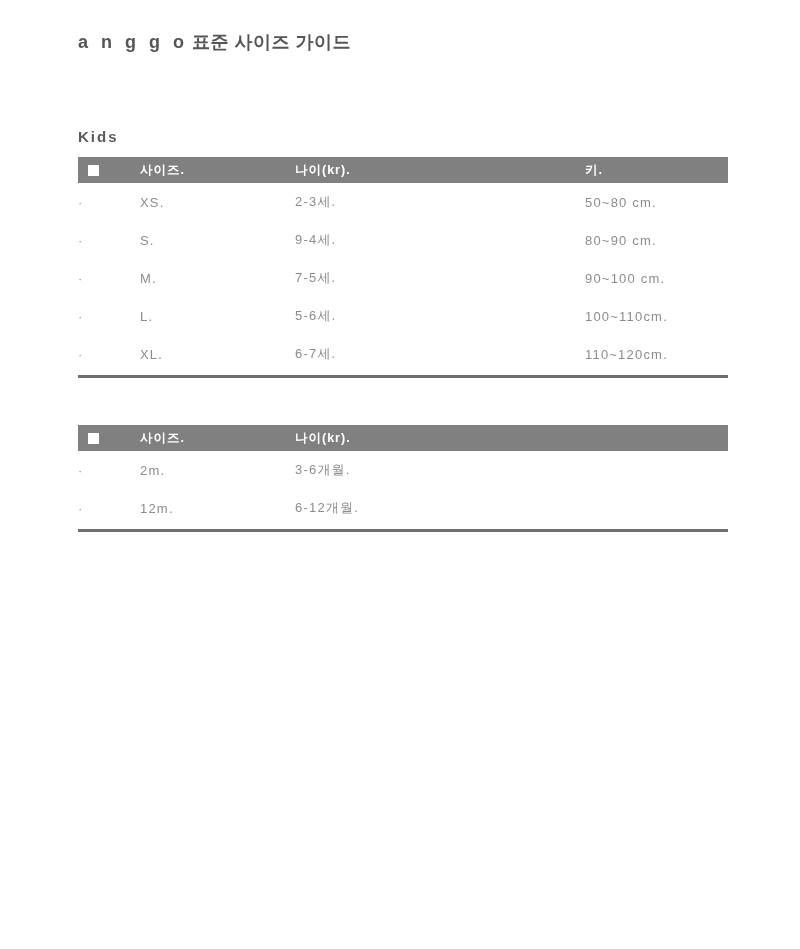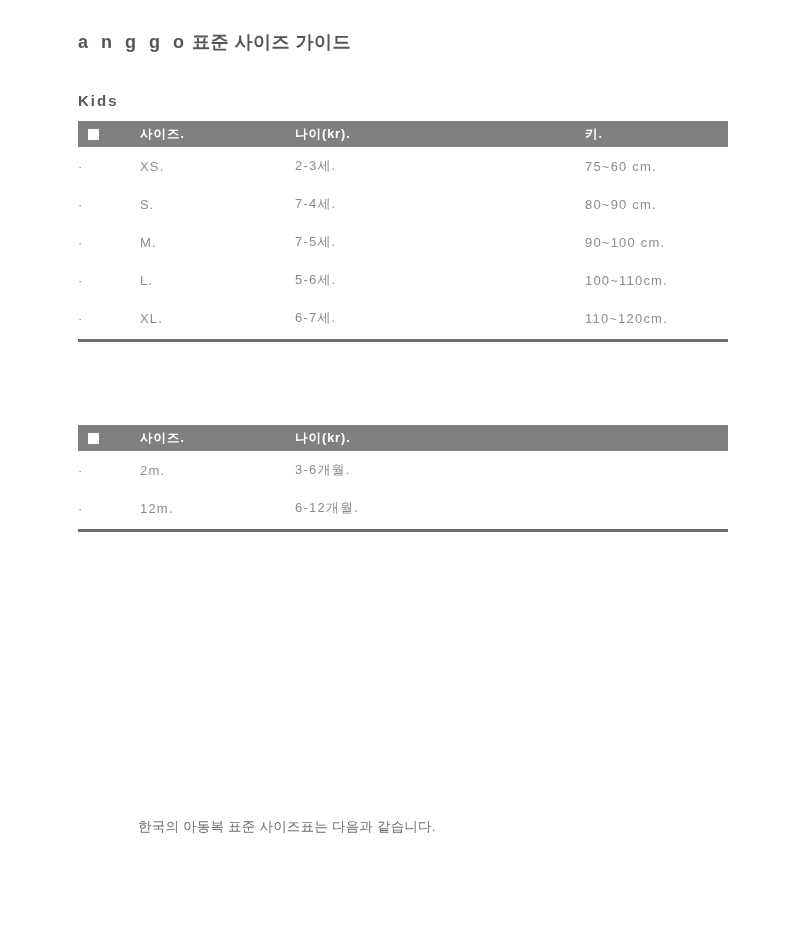--- a/index.html
+++ b/index.html
@@ -43,20 +43,21 @@
     position: absolute;
     left: 78px;
     width: 650px;
   }
   .section-title {
     font-size: 15px;
     font-weight: bold;
     color: #5a5a5a;
     letter-spacing: 2px;
     margin-bottom: 12px;
+    margin-top: 36px;
   }
 
   table.size-table {
     width: 650px;
     border-collapse: collapse;
     table-layout: fixed;
   }
   table.size-table thead th {
     background: #808080;
     color: #ffffff;
@@ -140,26 +141,26 @@
           <th class="c-size">사이즈.</th>
           <th class="c-age">나이(kr).</th>
           <th class="c-height">키.</th>
         </tr>
       </thead>
       <tbody>
         <tr>
           <td class="col-marker">·</td>
           <td class="c-size">XS.</td>
           <td class="c-age">2-3세.</td>
-          <td class="c-height">75~60 cm.</td>
+          <td class="c-height">50~80 cm.</td>
         </tr>
         <tr>
           <td class="col-marker">·</td>
           <td class="c-size">S.</td>
-          <td class="c-age">7-4세.</td>
+          <td class="c-age">9-4세.</td>
           <td class="c-height">80~90 cm.</td>
         </tr>
         <tr>
           <td class="col-marker">·</td>
           <td class="c-size">M.</td>
           <td class="c-age">7-5세.</td>
           <td class="c-height">90~100 cm.</td>
         </tr>
         <tr>
           <td class="col-marker">·</td>
@@ -203,16 +204,15 @@
           <td class="c-age">6-12개월.</td>
           <td class="c-height"></td>
         </tr>
       </tbody>
     </table>
     <div class="table-bottom-rule"></div>
   </div>
 
 
   <div class="notes">
-    <div>한국의 아동복 표준 사이즈표는 다음과 같습니다.</div>
   </div>
 
 </div>
 
 </body></html>

